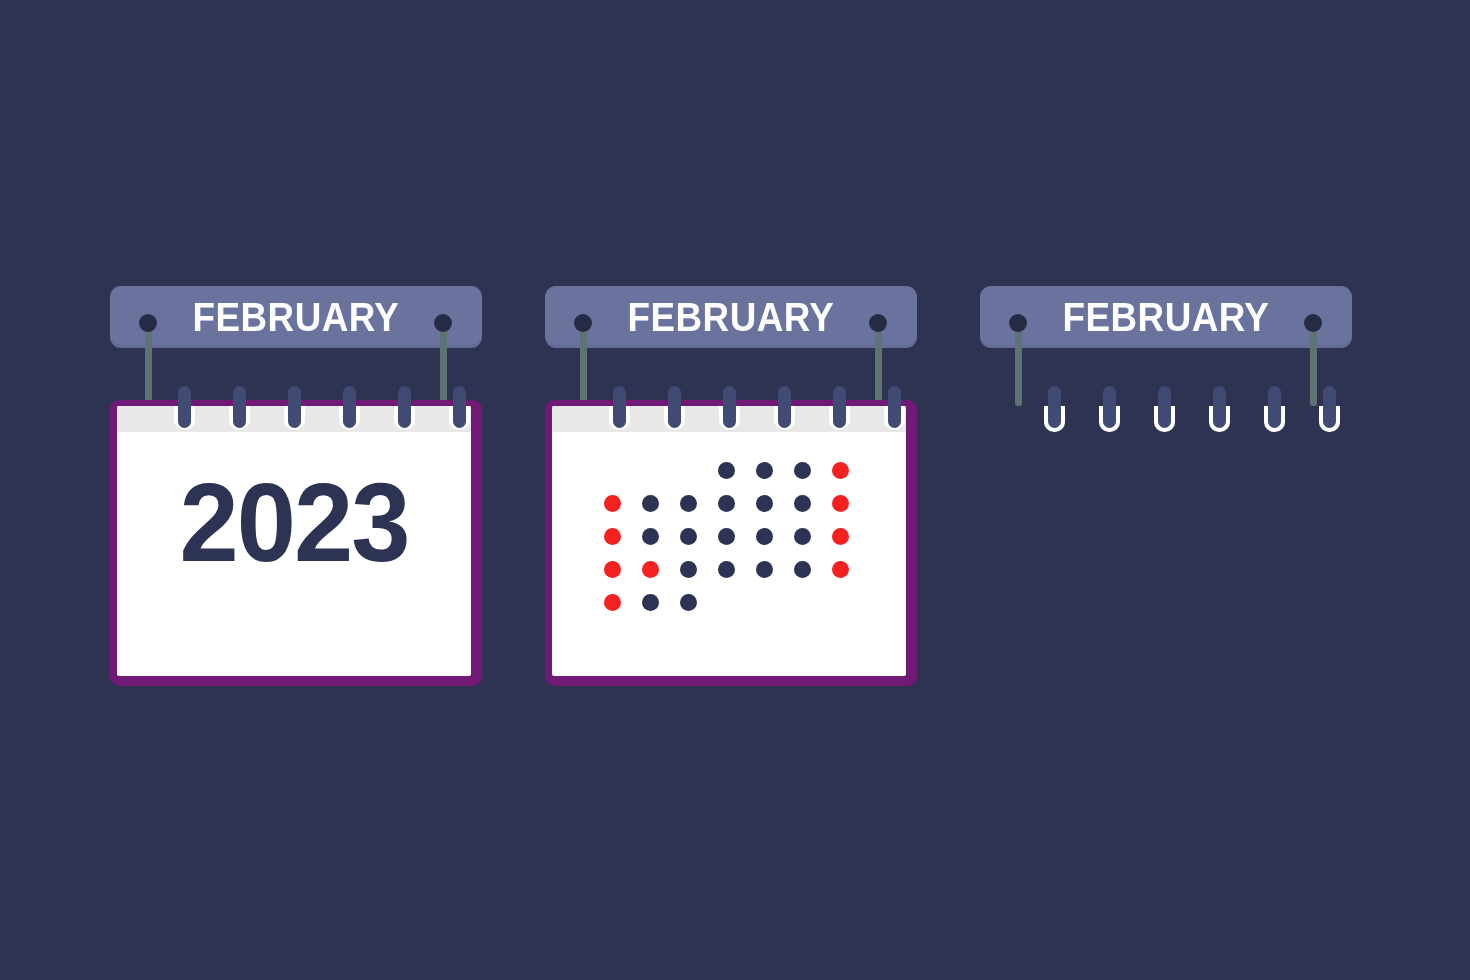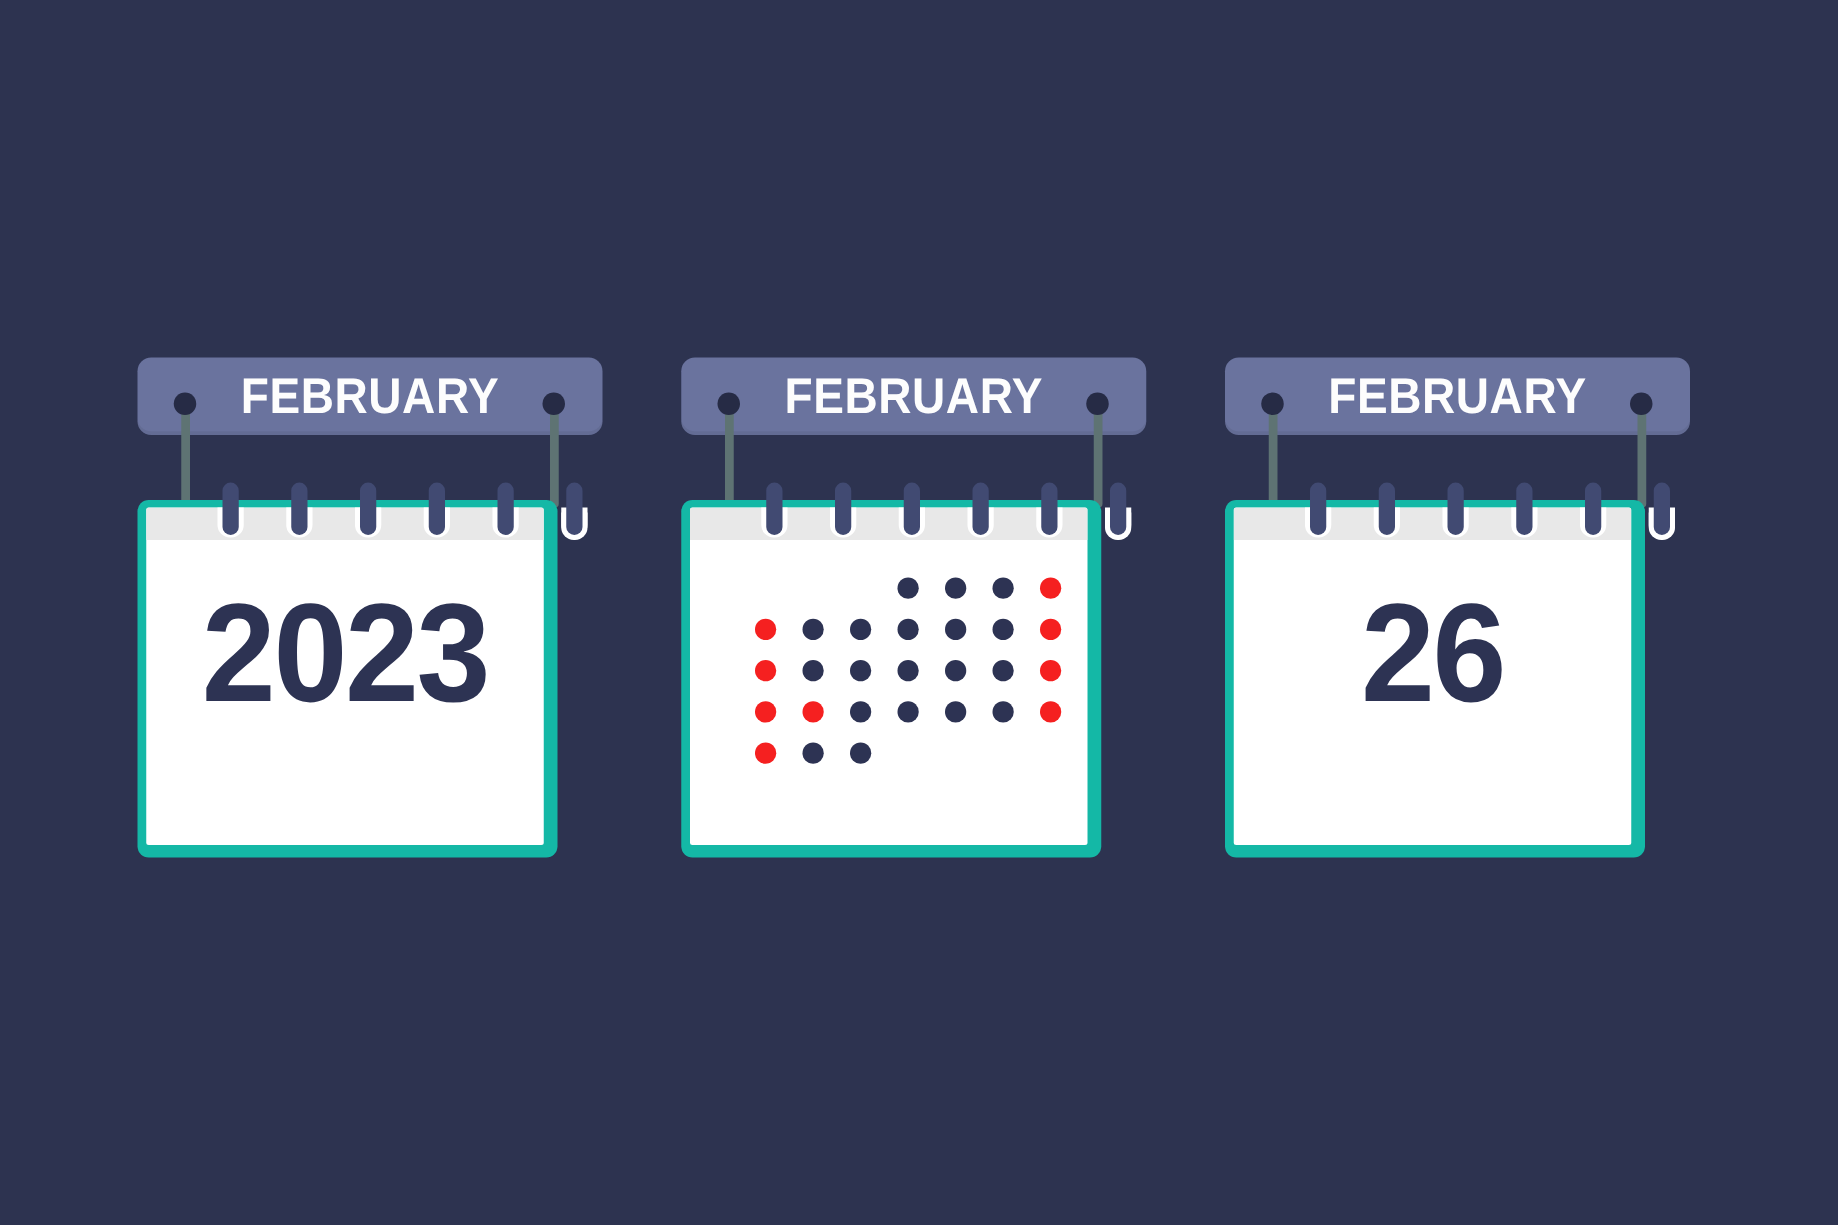--- a/index.html
+++ b/index.html
@@ -75,23 +75,23 @@
     border-radius: 50%;
   }
   .nail-left  { left: 29px;  top: 28px; }
   .nail-right { left: 324px; top: 28px; }
 
   
   .body-wrap {
     position: absolute;
     left: 0;
     top: 114px;
-    width: 336px;
+    width: 372px;
     height: 286px;
-    background: #14b8a6;
+    background: #701a75;
     border-radius: 9px;
   }
   .page {
     position: absolute;
     left: 7px;
     top: 6px;
     right: 11px;
     bottom: 10px;
     background: #ffffff;
     border-radius: 2px;
@@ -269,26 +269,20 @@
 
   <div class="calendar cal-3">
     <div class="plaque">
       <div class="plaque-label">FEBRUARY</div>
     </div>
     <div class="cord cord-left"></div>
     <div class="cord cord-right"></div>
     <div class="nail nail-left"></div>
     <div class="nail nail-right"></div>
 
-    <div class="body-wrap">
-      <div class="page">
-        <div class="gray-strip"></div>
-        <div class="big-number">26</div>
-      </div>
-    </div>
     <div class="rings-host">
         <div class="ring-sleeve" style="left: 64px;"></div>
         <div class="ring" style="left: 68px;"></div>
         <div class="ring-sleeve" style="left: 119px;"></div>
         <div class="ring" style="left: 123px;"></div>
         <div class="ring-sleeve" style="left: 174px;"></div>
         <div class="ring" style="left: 178px;"></div>
         <div class="ring-sleeve" style="left: 229px;"></div>
         <div class="ring" style="left: 233px;"></div>
         <div class="ring-sleeve" style="left: 284px;"></div>

